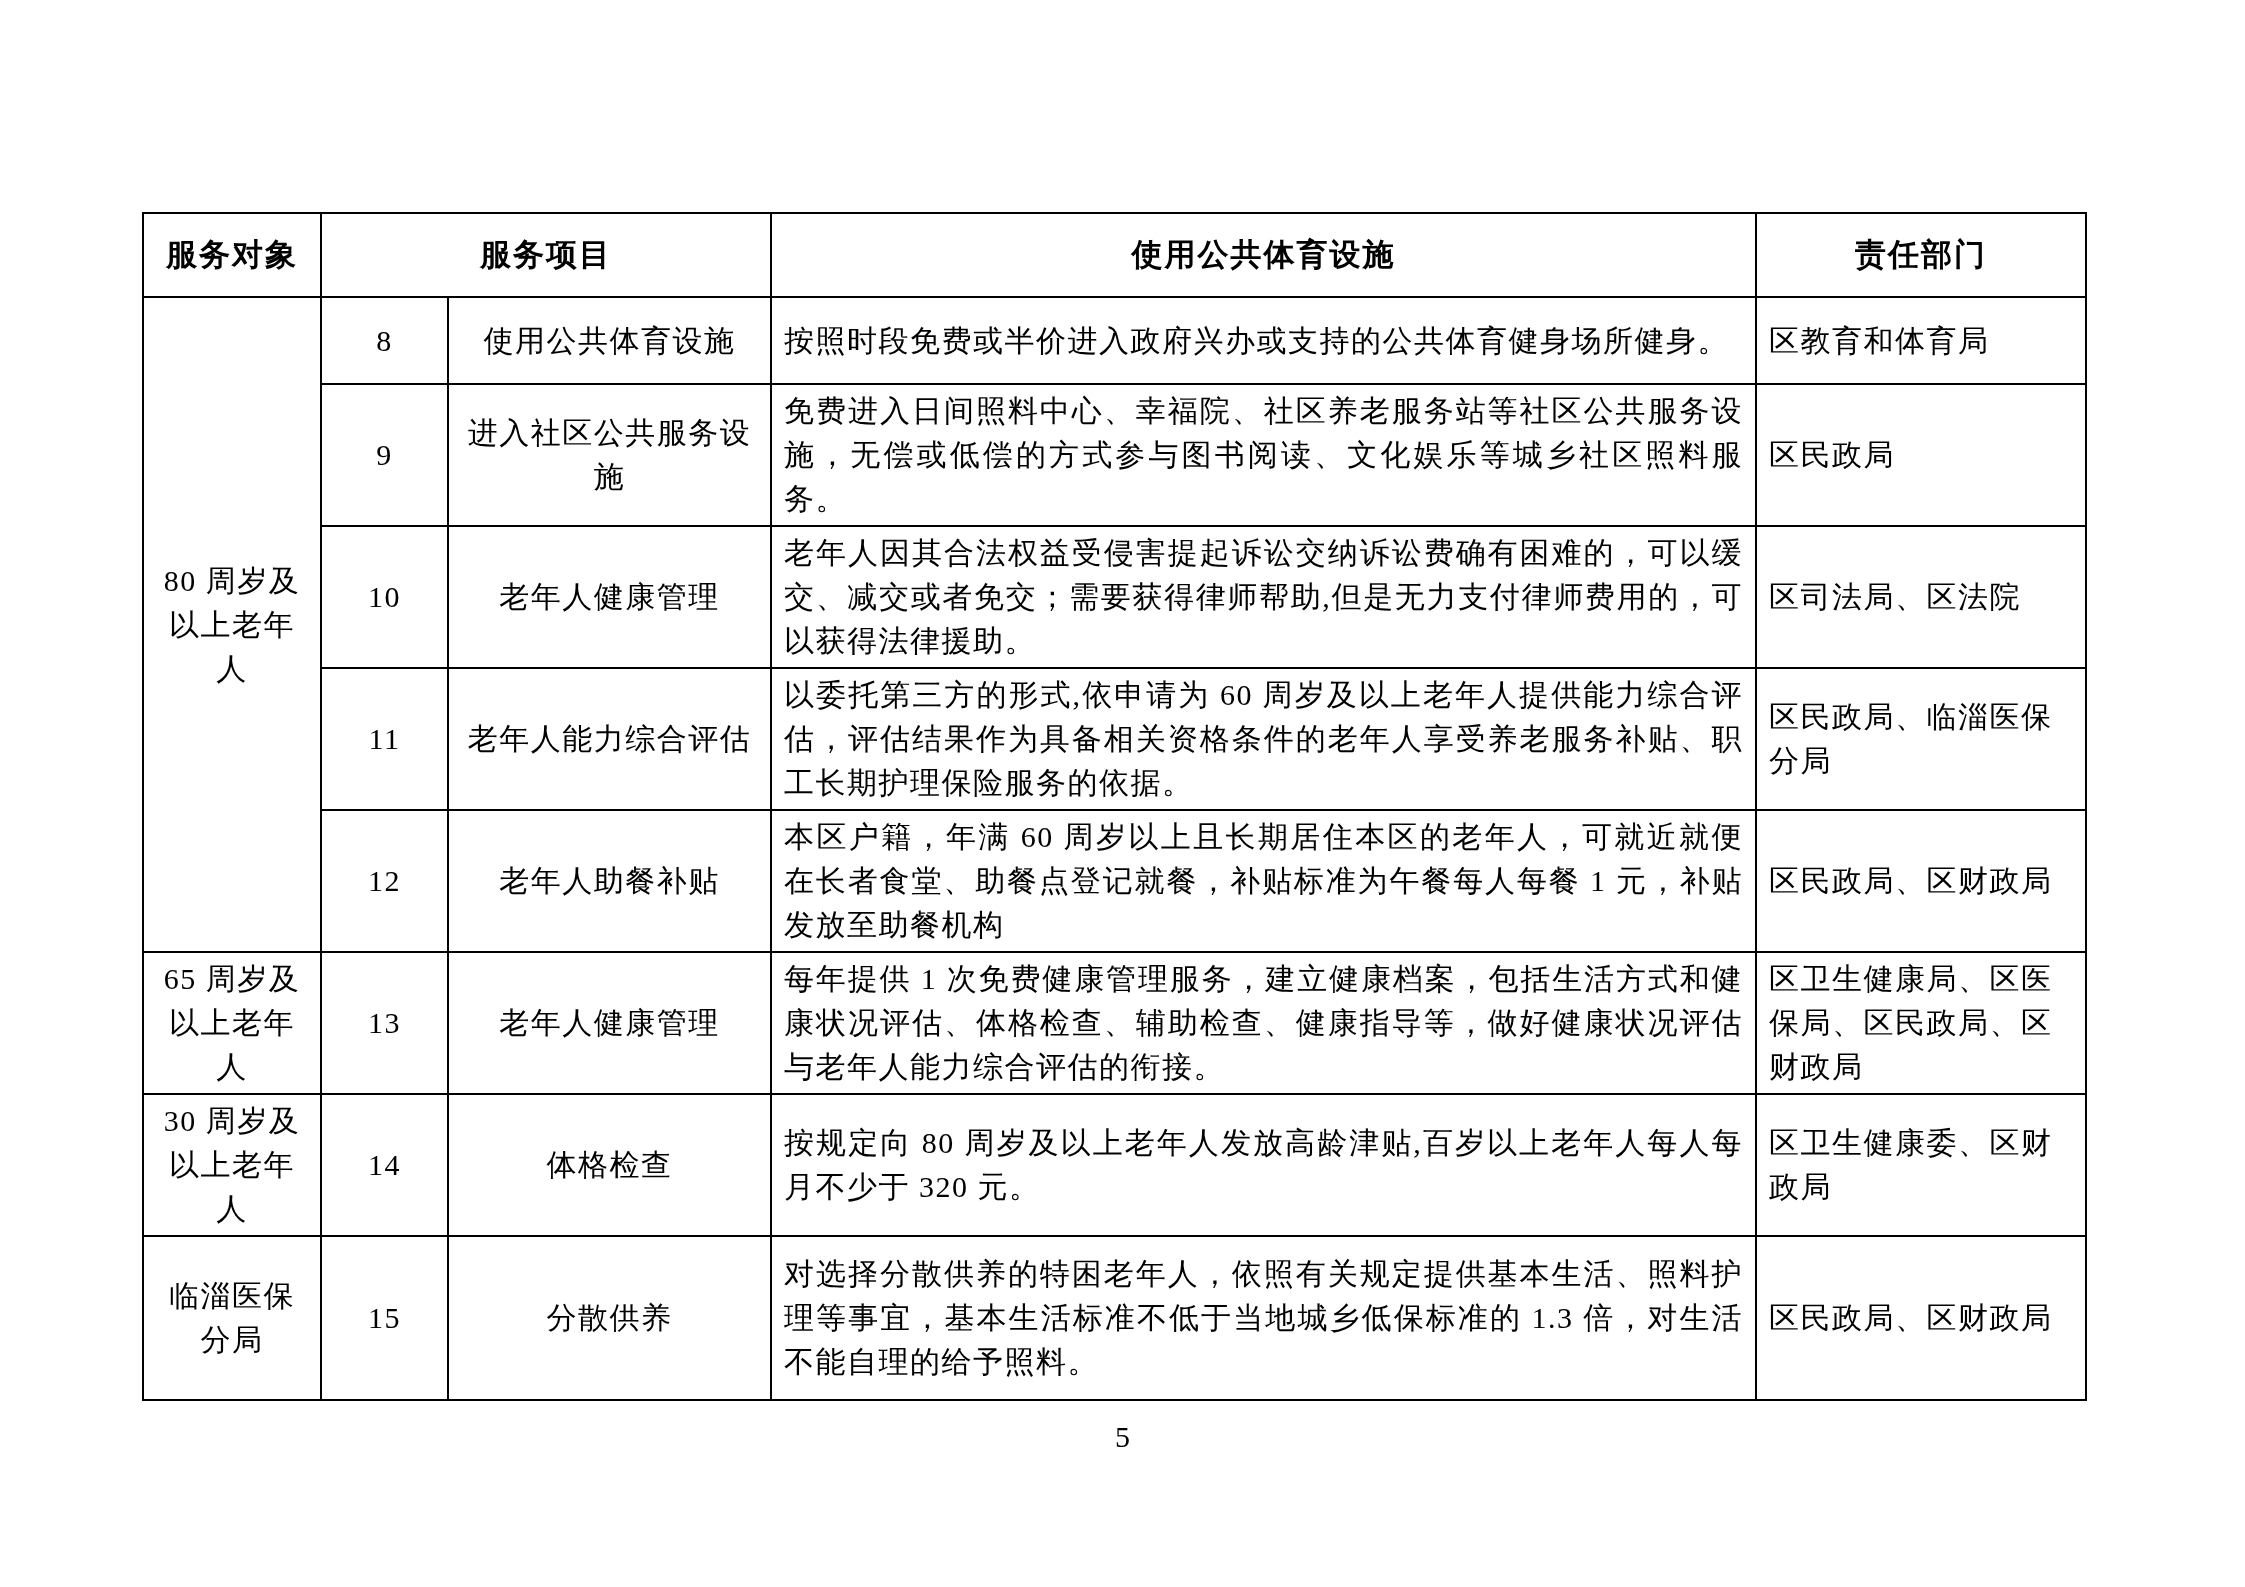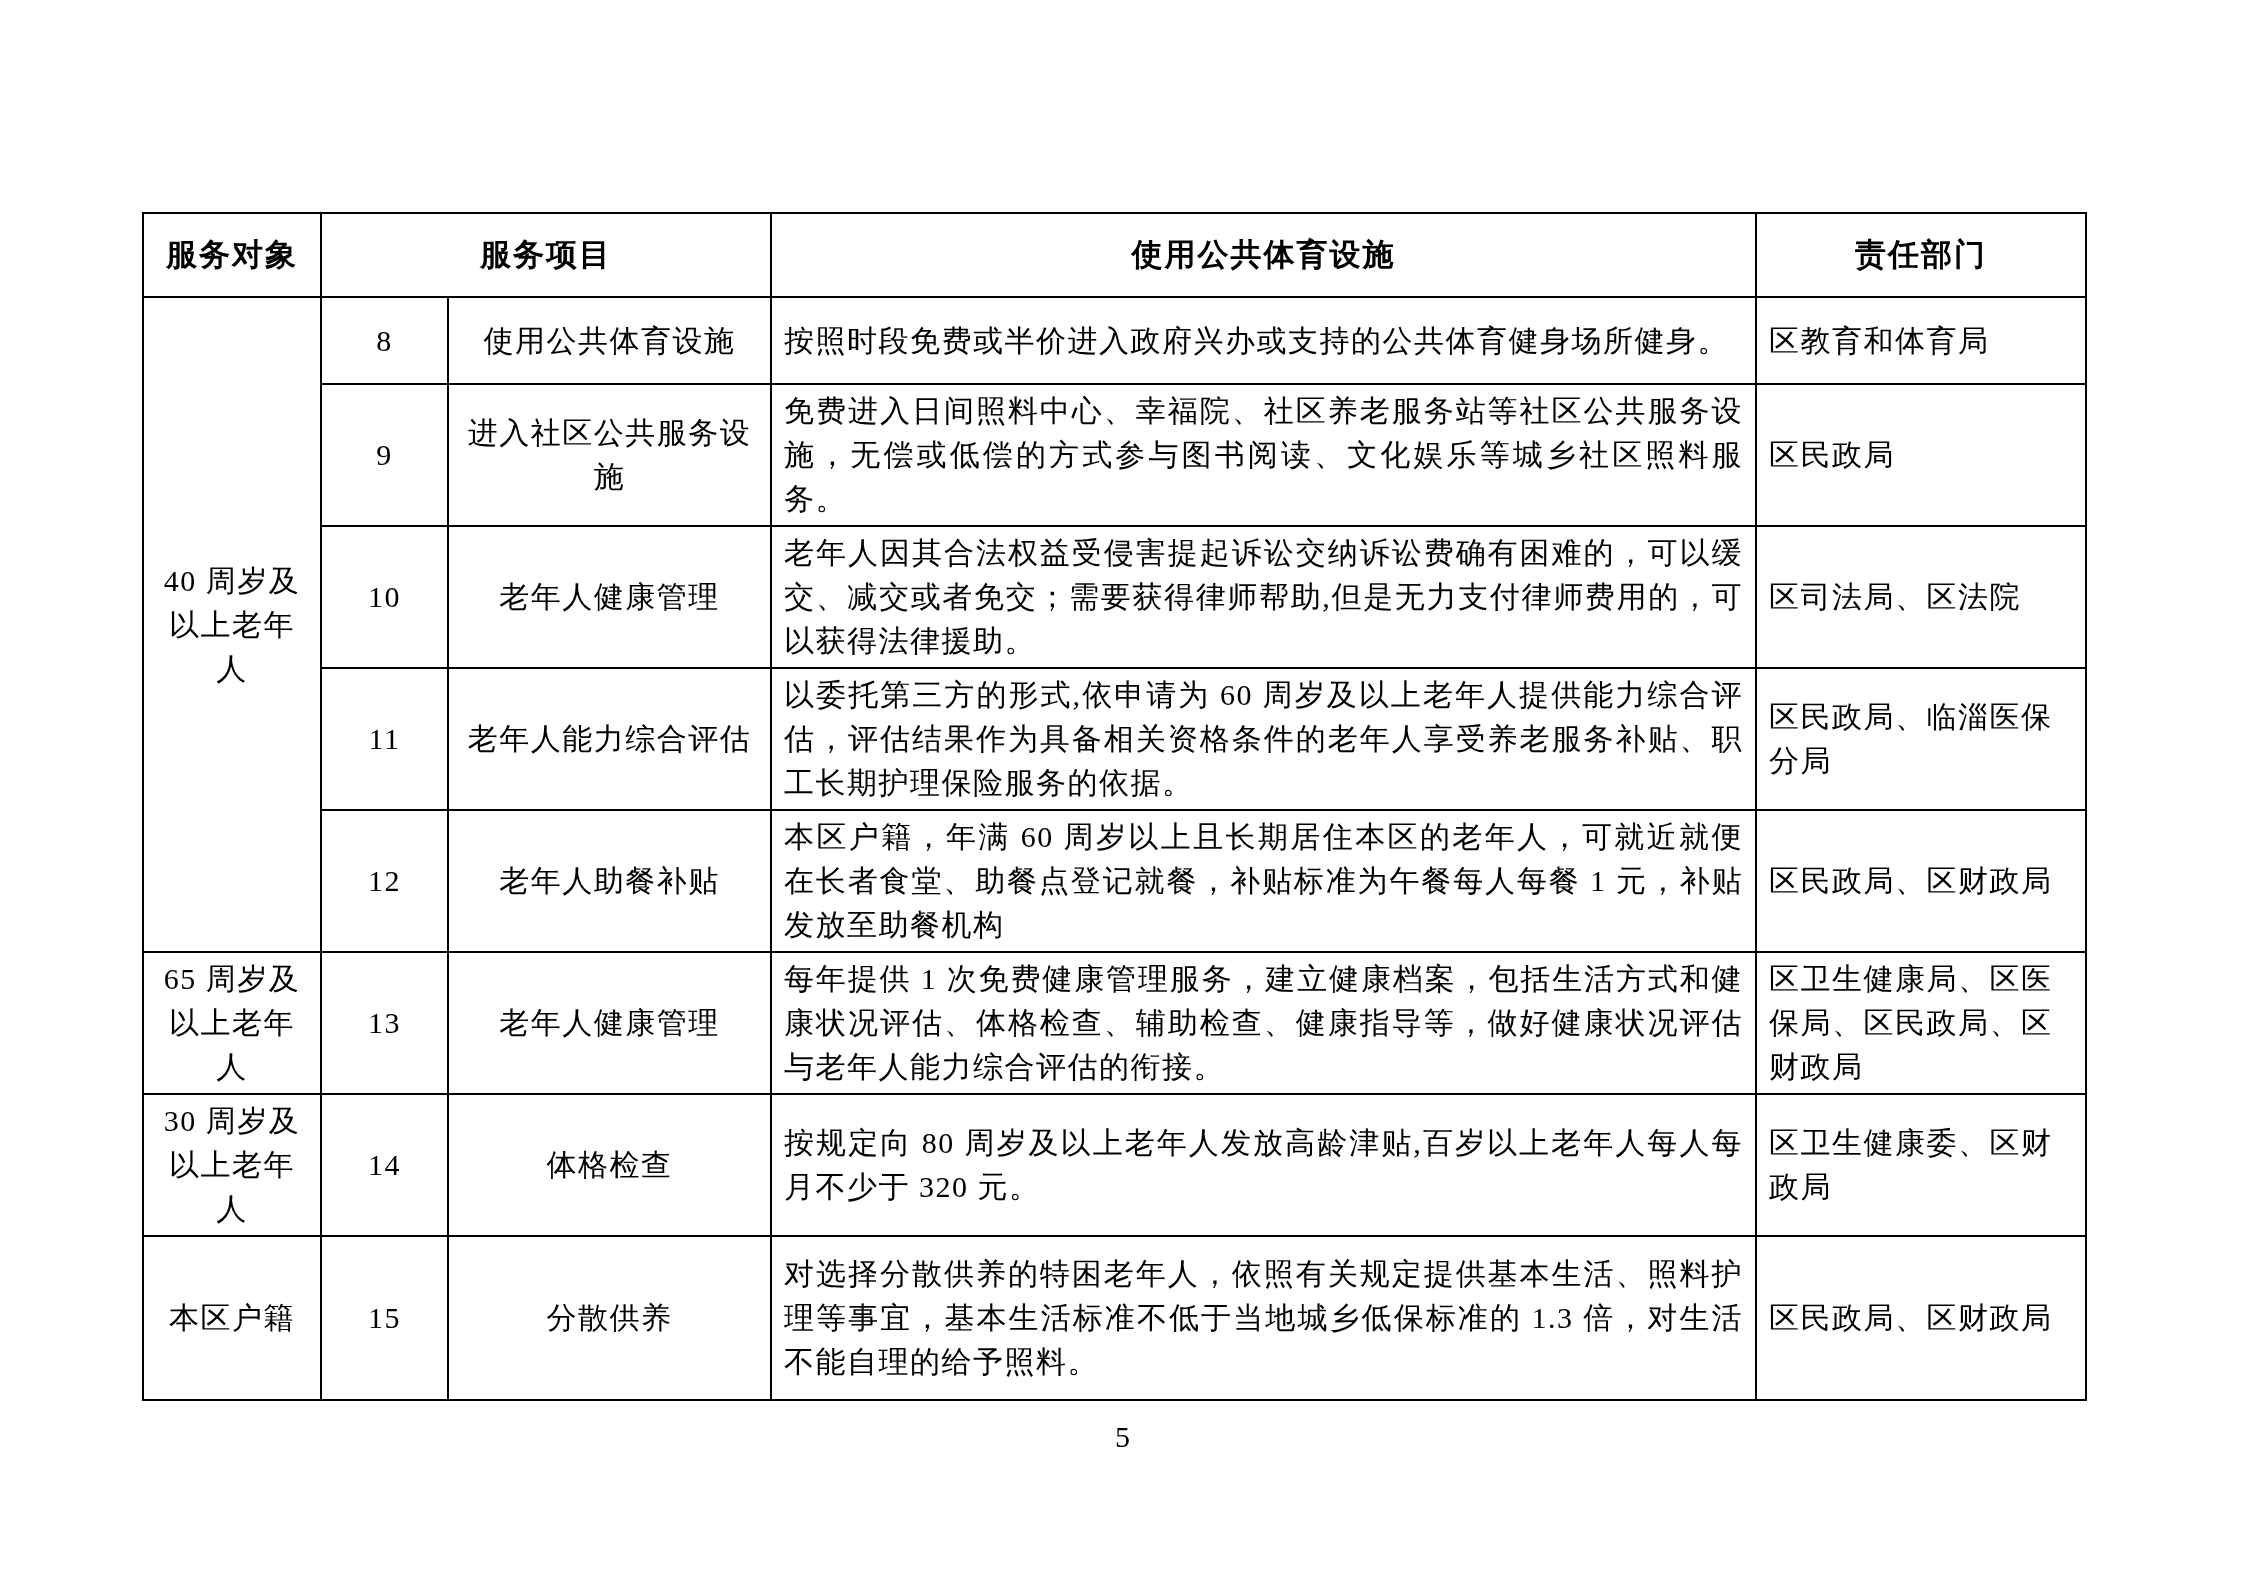--- a/index.html
+++ b/index.html
@@ -107,21 +107,21 @@
     <thead>
       <tr class="h-hdr">
         <th class="hdr">服务对象</th>
         <th class="hdr" colspan="2">服务项目</th>
         <th class="hdr">使用公共体育设施</th>
         <th class="hdr">责任部门</th>
       </tr>
     </thead>
     <tbody>
       <tr class="h-r8">
-        <td class="target" rowspan="5">40 周岁及以上老年人</td>
+        <td class="target" rowspan="5">80 周岁及以上老年人</td>
         <td class="num">8</td>
         <td class="item">使用公共体育设施</td>
         <td class="content">按照时段免费或半价进入政府兴办或支持的公共体育健身场所健身。</td>
         <td class="dept">区教育和体育局</td>
       </tr>
       <tr class="h-r9">
         <td class="num">9</td>
         <td class="item">进入社区公共服务设施</td>
         <td class="content">免费进入日间照料中心、幸福院、社区养老服务站等社区公共服务设施，无偿或低偿的方式参与图书阅读、文化娱乐等城乡社区照料服务。</td>
         <td class="dept">区民政局</td>
@@ -152,21 +152,21 @@
         <td class="dept">区卫生健康局、区医保局、区民政局、区财政局</td>
       </tr>
       <tr class="h-r14">
         <td class="target">30 周岁及以上老年人</td>
         <td class="num">14</td>
         <td class="item">体格检查</td>
         <td class="content">按规定向 80 周岁及以上老年人发放高龄津贴,百岁以上老年人每人每月不少于 320 元。</td>
         <td class="dept">区卫生健康委、区财政局</td>
       </tr>
       <tr class="h-r15">
-        <td class="target">本区户籍</td>
+        <td class="target">临淄医保分局</td>
         <td class="num">15</td>
         <td class="item">分散供养</td>
         <td class="content">对选择分散供养的特困老年人，依照有关规定提供基本生活、照料护理等事宜，基本生活标准不低于当地城乡低保标准的 1.3 倍，对生活不能自理的给予照料。</td>
         <td class="dept">区民政局、区财政局</td>
       </tr>
     </tbody>
   </table>
 
   <div class="page-number">5</div>
 

